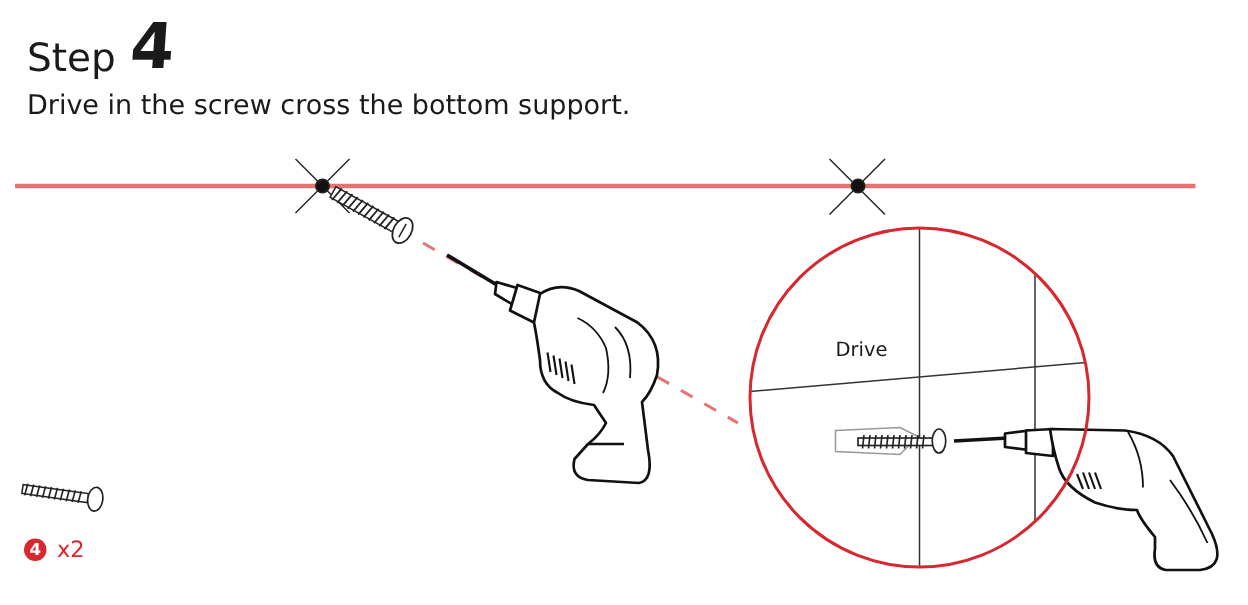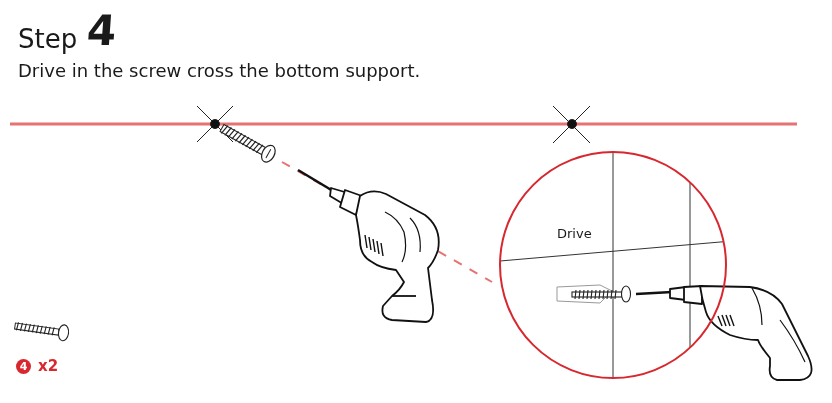--- a/index.html
+++ b/index.html
@@ -5,21 +5,21 @@
   html, body { margin:0; padding:0; background:#ffffff; }
   body { width:832px; height:403px; position:relative; overflow:hidden; font-family:"DejaVu Sans", sans-serif; color:#1a1a1a; }
   .step-title { position:absolute; left:18px; top:2px; height:50px; display:flex; align-items:flex-end; }
   .step-word { font-family:"DejaVu Sans", sans-serif; font-size:26px; font-weight:normal; letter-spacing:0px; line-height:1;text-align:center; }
   .step-num { font-family:"DejaVu Sans", sans-serif; font-size:42px; font-weight:bold; margin-left:10px; line-height:1; transform:skewX(-4deg); }
   .instruction { position:absolute; left:18px; top:60px; font-size:18px; line-height:1.2; }
   svg.art { position:absolute; left:0; top:0; }
   .wall-label { position:absolute; left:557px; top:226px; font-size:13px; }
   .qty { position:absolute; left:16px; top:357px; display:flex; align-items:center; gap:7px; }
   .badge { width:15px; height:15px; border-radius:50%; background:#d7282f; color:#fff; font-size:11px; font-weight:bold; display:flex; align-items:center; justify-content:center; }
-  .qty-text { color:#d7282f; font-size:15px; font-weight:bold; }
+  .qty-text { color:#d7282f; font-size:15px; font-weight:normal; }
 </style>
 </head>
 <body>
 
 <div class="step-title">
   <span class="step-word">Step</span>
   <span class="step-num">4</span>
 </div>
 <div class="instruction">Drive in the screw cross the bottom support.</div>
 

